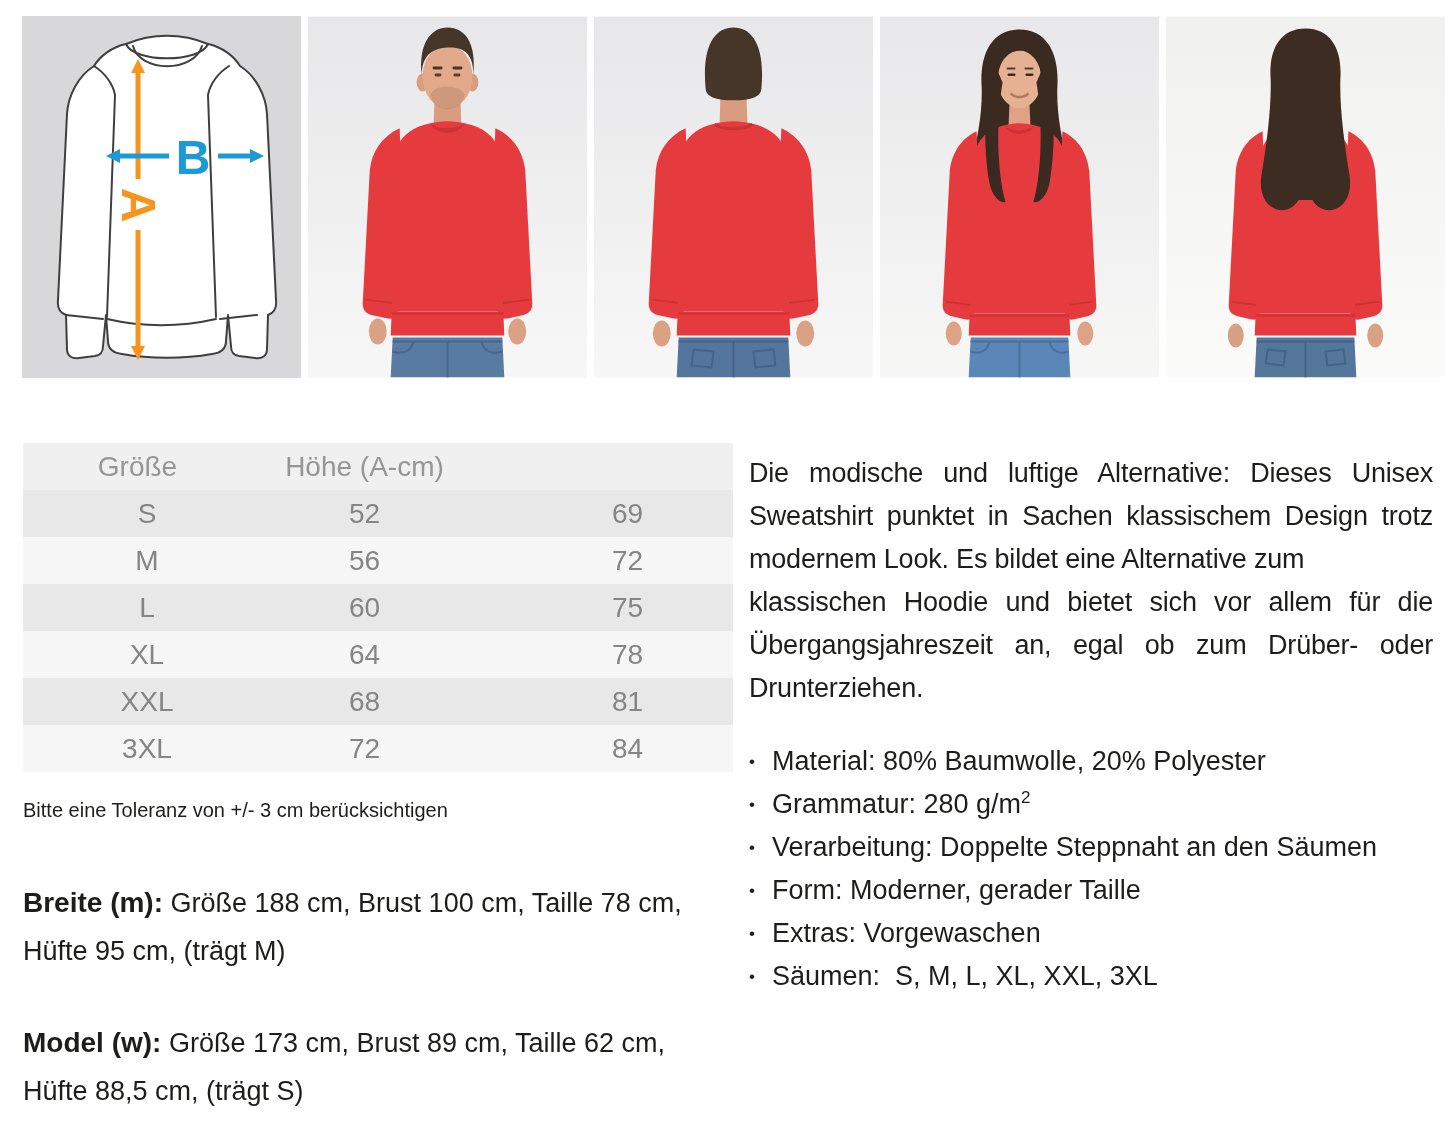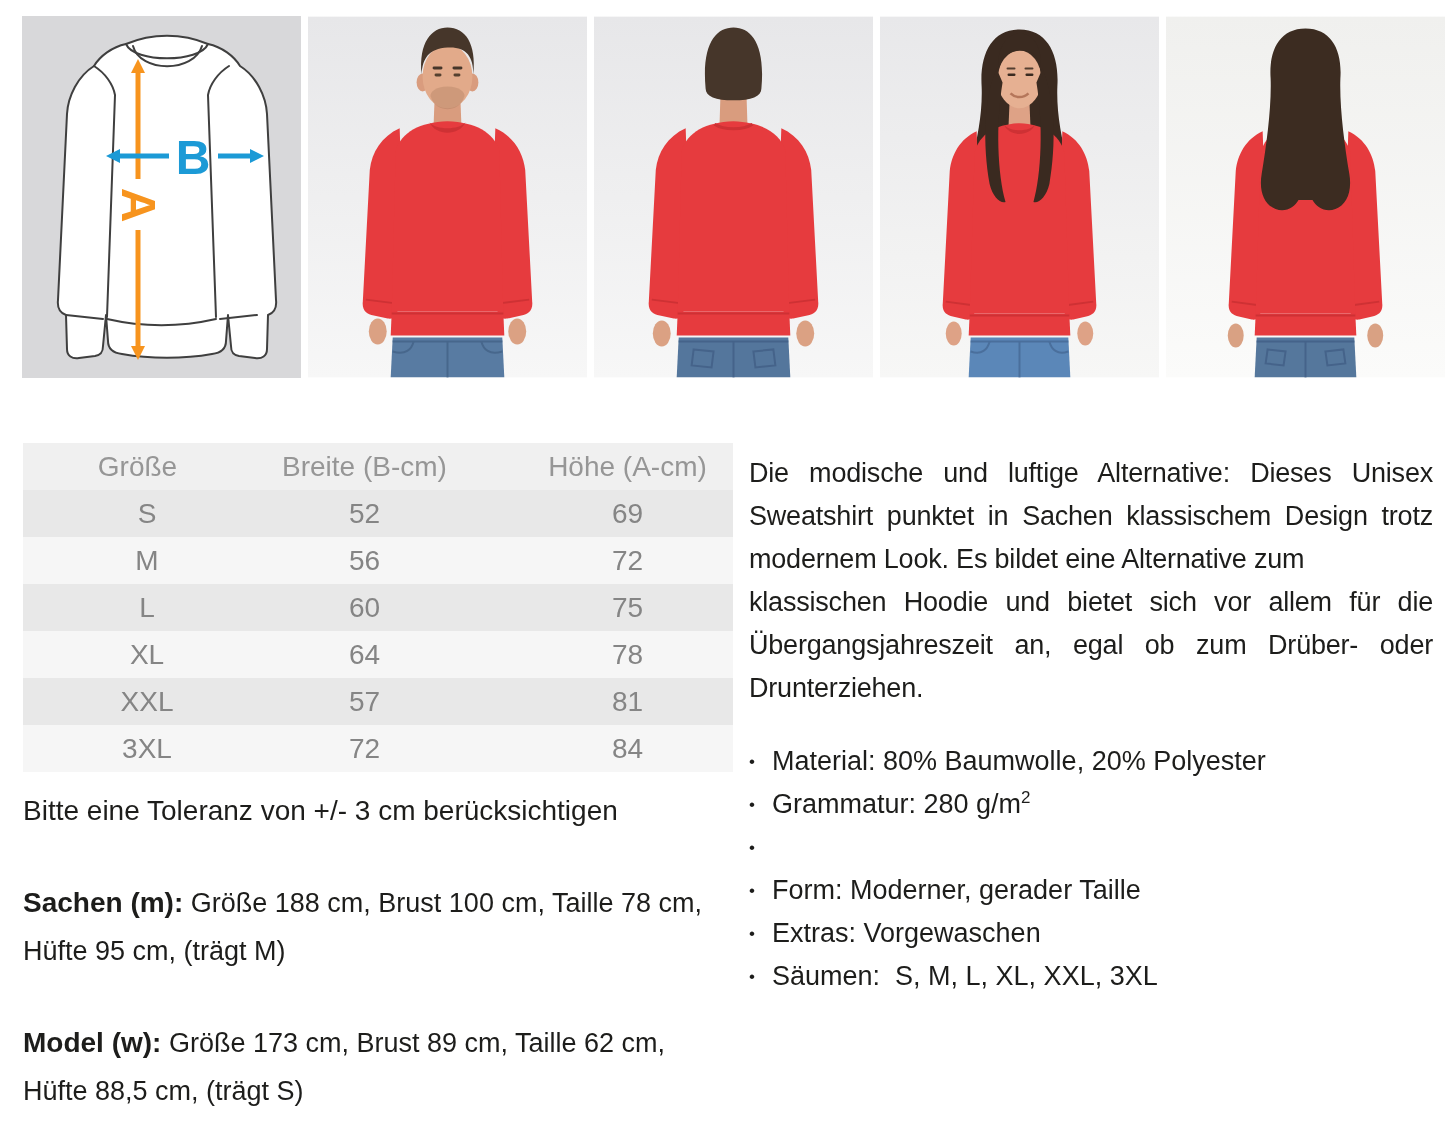--- a/index.html
+++ b/index.html
@@ -26,21 +26,21 @@
   .size-table{width:710px;}
   .trow{
     display:grid;grid-template-columns:139px 315px 1fr;
     padding-left:45px;height:47px;margin-bottom:0;
     align-items:center;font-size:28px;color:#858585;background:#fff;text-align:center;
   }
   .trow.header{background:#f0f0f0;color:#969696;}
   .trow.odd{background:#e8e8e8;}
   .trow.even{background:#f6f6f6;}
   .trow.odd span:first-child,.trow.even span:first-child{padding-left:19px;}
-  .tol{margin:22px 0 0;font-size:28px;line-height:33px;}
+  .tol{margin:22px 0 0;font-size:20px;line-height:33px;}
   .model{margin:52px 0 0;font-size:27px;line-height:48px;width:702px;}
   .model + .model{margin-top:44px;}
   .model b{font-weight:bold;font-size:28px;}
 
   
   .right-col{position:absolute;left:749px;top:452px;width:684px;}
   .desc{
     margin:0;font-size:27px;line-height:43px;
     text-align:justify;letter-spacing:-0.2px;
   }
@@ -250,21 +250,20 @@
           </g>
         </g>
       </svg>
     </figure>
   </div>
 
   <div class="left-col">
     <div class="size-table">
       <div class="trow header">
         <span>Größe</span>
-        <span>Breite (B-cm)</span>
         <span>Höhe (A-cm)</span>
       </div>
       <div>
           <div class="trow odd">
             <span>S</span>
             <span>52</span>
             <span>69</span>
           </div>
           <div class="trow even">
             <span>M</span>
@@ -276,52 +275,53 @@
             <span>60</span>
             <span>75</span>
           </div>
           <div class="trow even">
             <span>XL</span>
             <span>64</span>
             <span>78</span>
           </div>
           <div class="trow odd">
             <span>XXL</span>
-            <span>57</span>
+            <span>68</span>
             <span>81</span>
           </div>
           <div class="trow even">
             <span>3XL</span>
             <span>72</span>
             <span>84</span>
           </div>
         </div>
     </div>
 
     <p class="tol">Bitte eine Toleranz von +/- 3 cm berücksichtigen</p>
 
-    <p class="model"><b>Sachen (m):</b> <span>Größe 188 cm, Brust 100 cm, Taille 78 cm, Hüfte 95 cm, (trägt M)</span></p>
+    <p class="model"><b>Breite (m):</b> <span>Größe 188 cm, Brust 100 cm, Taille 78 cm, Hüfte 95 cm, (trägt M)</span></p>
 
     <p class="model"><b>Model (w):</b> <span>Größe 173 cm, Brust 89 cm, Taille 62 cm, Hüfte 88,5 cm, (trägt S)</span></p>
   </div>
 
   <div class="right-col">
     <p class="desc"><span>Die modische und luftige Alternative: Dieses Unisex Sweatshirt punktet in Sachen klassischem Design trotz modernem Look. Es bildet eine Alternative zum</span><br><span>klassischen Hoodie und bietet sich vor allem für die Übergangsjahreszeit an, egal ob zum Drüber- oder Drunterziehen.</span></p>
 
     <ul class="features">
         <li>
           <span class="dot">•</span>
           <span class="ftext">Material: 80% Baumwolle, 20% Polyester</span>
         </li>
         <li>
           <span class="dot">•</span>
           <span class="ftext">Grammatur: 280 g/m<sup>2</sup></span>
         </li>
         <li>
           <span class="dot">•</span>
+          <span class="ftext">Verarbeitung: Doppelte Steppnaht an den Säumen</span>
         </li>
         <li>
           <span class="dot">•</span>
           <span class="ftext">Form: Moderner, gerader Taille</span>
         </li>
         <li>
           <span class="dot">•</span>
           <span class="ftext">Extras: Vorgewaschen</span>
         </li>
         <li>

